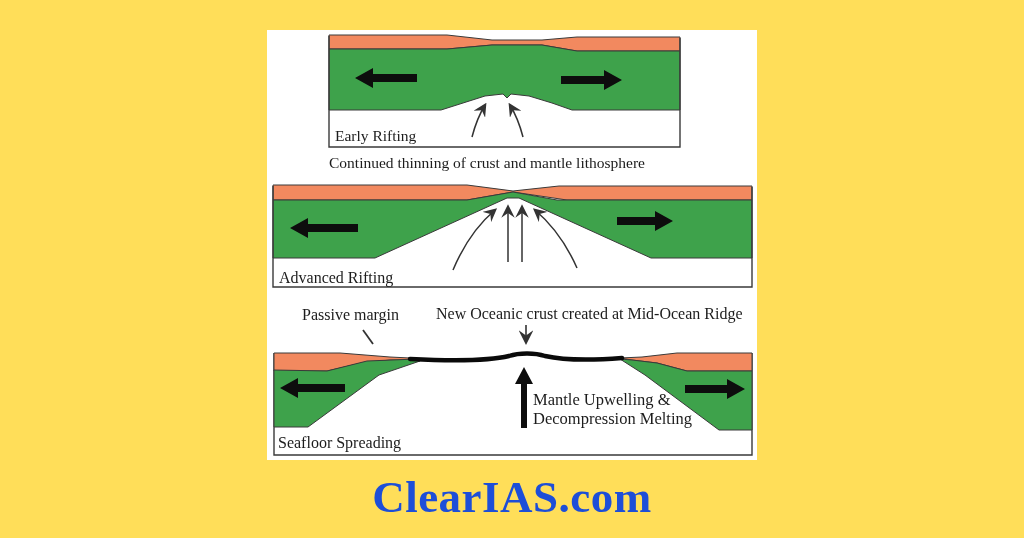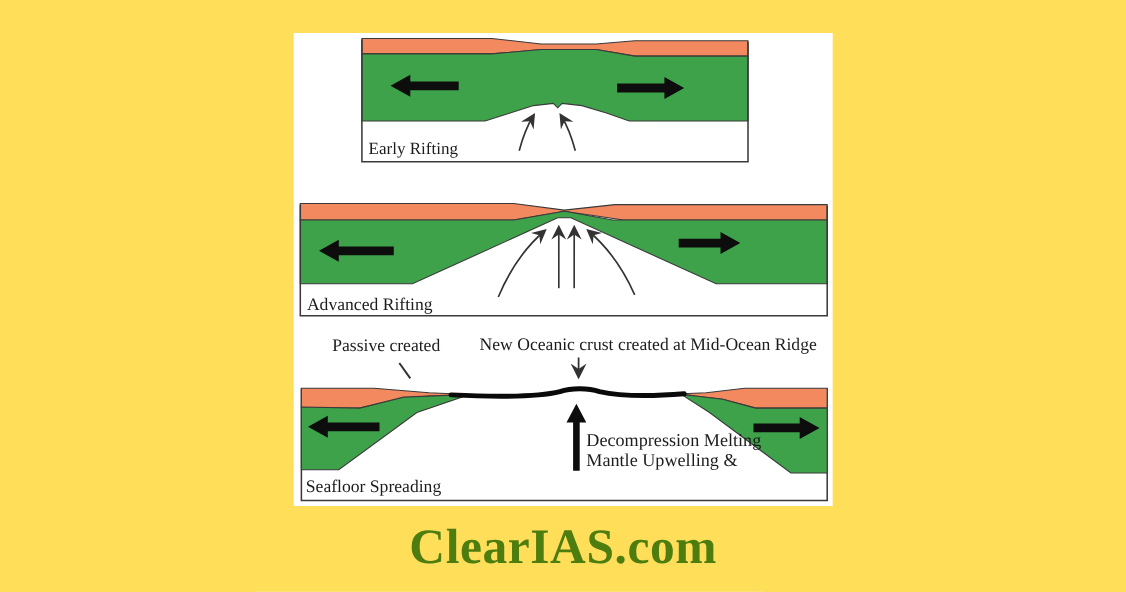--- a/index.html
+++ b/index.html
@@ -25,21 +25,21 @@
     white-space:nowrap;
   }
   .lbl.big{font-size:16px;}
   .mantle-lbl span{display:block;line-height:19px;font-size:16.5px;}
   .watermark{
     position:absolute;
     left:0;top:471px;width:100%;
     text-align:center;
     font-size:45px;
     font-weight:700;
-    color:#4d7c0f;
+    color:#1d4ed8;
     letter-spacing:0.5px;
   }
 </style>
 </head>
 <body>
 
 <div class="canvas">
 
   <div class="panel">
 
@@ -81,24 +81,25 @@
         <path d="M143,329 C185,331 222,331 242,326 C252,322.5 268,322.5 278,326 C298,330.5 330,330 355,328" fill="none" stroke="#0a0a0a" stroke-width="4.5" stroke-linecap="round"></path>
         <polygon points="13,358 31,348 31,354 78,354 78,362 31,362 31,368" fill="var(--arrow)"></polygon>
         <polygon points="478,359 460,349 460,355 418,355 418,363 460,363 460,369" fill="var(--arrow)"></polygon>
         <polygon points="257,337 248,354 254,354 254,398 260,398 260,354 266,354" fill="var(--arrow)"></polygon>
         <path d="M259,295 L259,312" fill="none" stroke="#333" stroke-width="1.6" marker-end="url(#ah)"></path>
         <path d="M96,300 L106,314" fill="none" stroke="#333" stroke-width="1.8"></path>
       </g>
     </svg>
 
     <div class="lbl" style="left:68px;top:97px;">Early Rifting</div>
+    <div class="lbl" style="left:62px;top:124px;">Continued thinning of crust and mantle lithosphere</div>
     <div class="lbl big" style="left:12px;top:239px;text-align:right;">Advanced Rifting</div>
-    <div class="lbl big" style="left:35px;top:276px;">Passive created</div>
+    <div class="lbl big" style="left:35px;top:276px;">Passive margin</div>
     <div class="lbl big" style="left:169px;top:275px;">New Oceanic crust created at Mid-Ocean Ridge</div>
     <div class="lbl mantle-lbl" style="left:266px;top:360px;">
+      <span>Mantle Upwelling &amp;</span>
       <span>Decompression Melting</span>
-      <span>Mantle Upwelling &amp;</span>
     </div>
     <div class="lbl big" style="left:11px;top:404px;text-align:center;">Seafloor Spreading</div>
   </div>
 
   <div class="watermark">ClearIAS.com</div>
 </div>
 
 </body></html>

